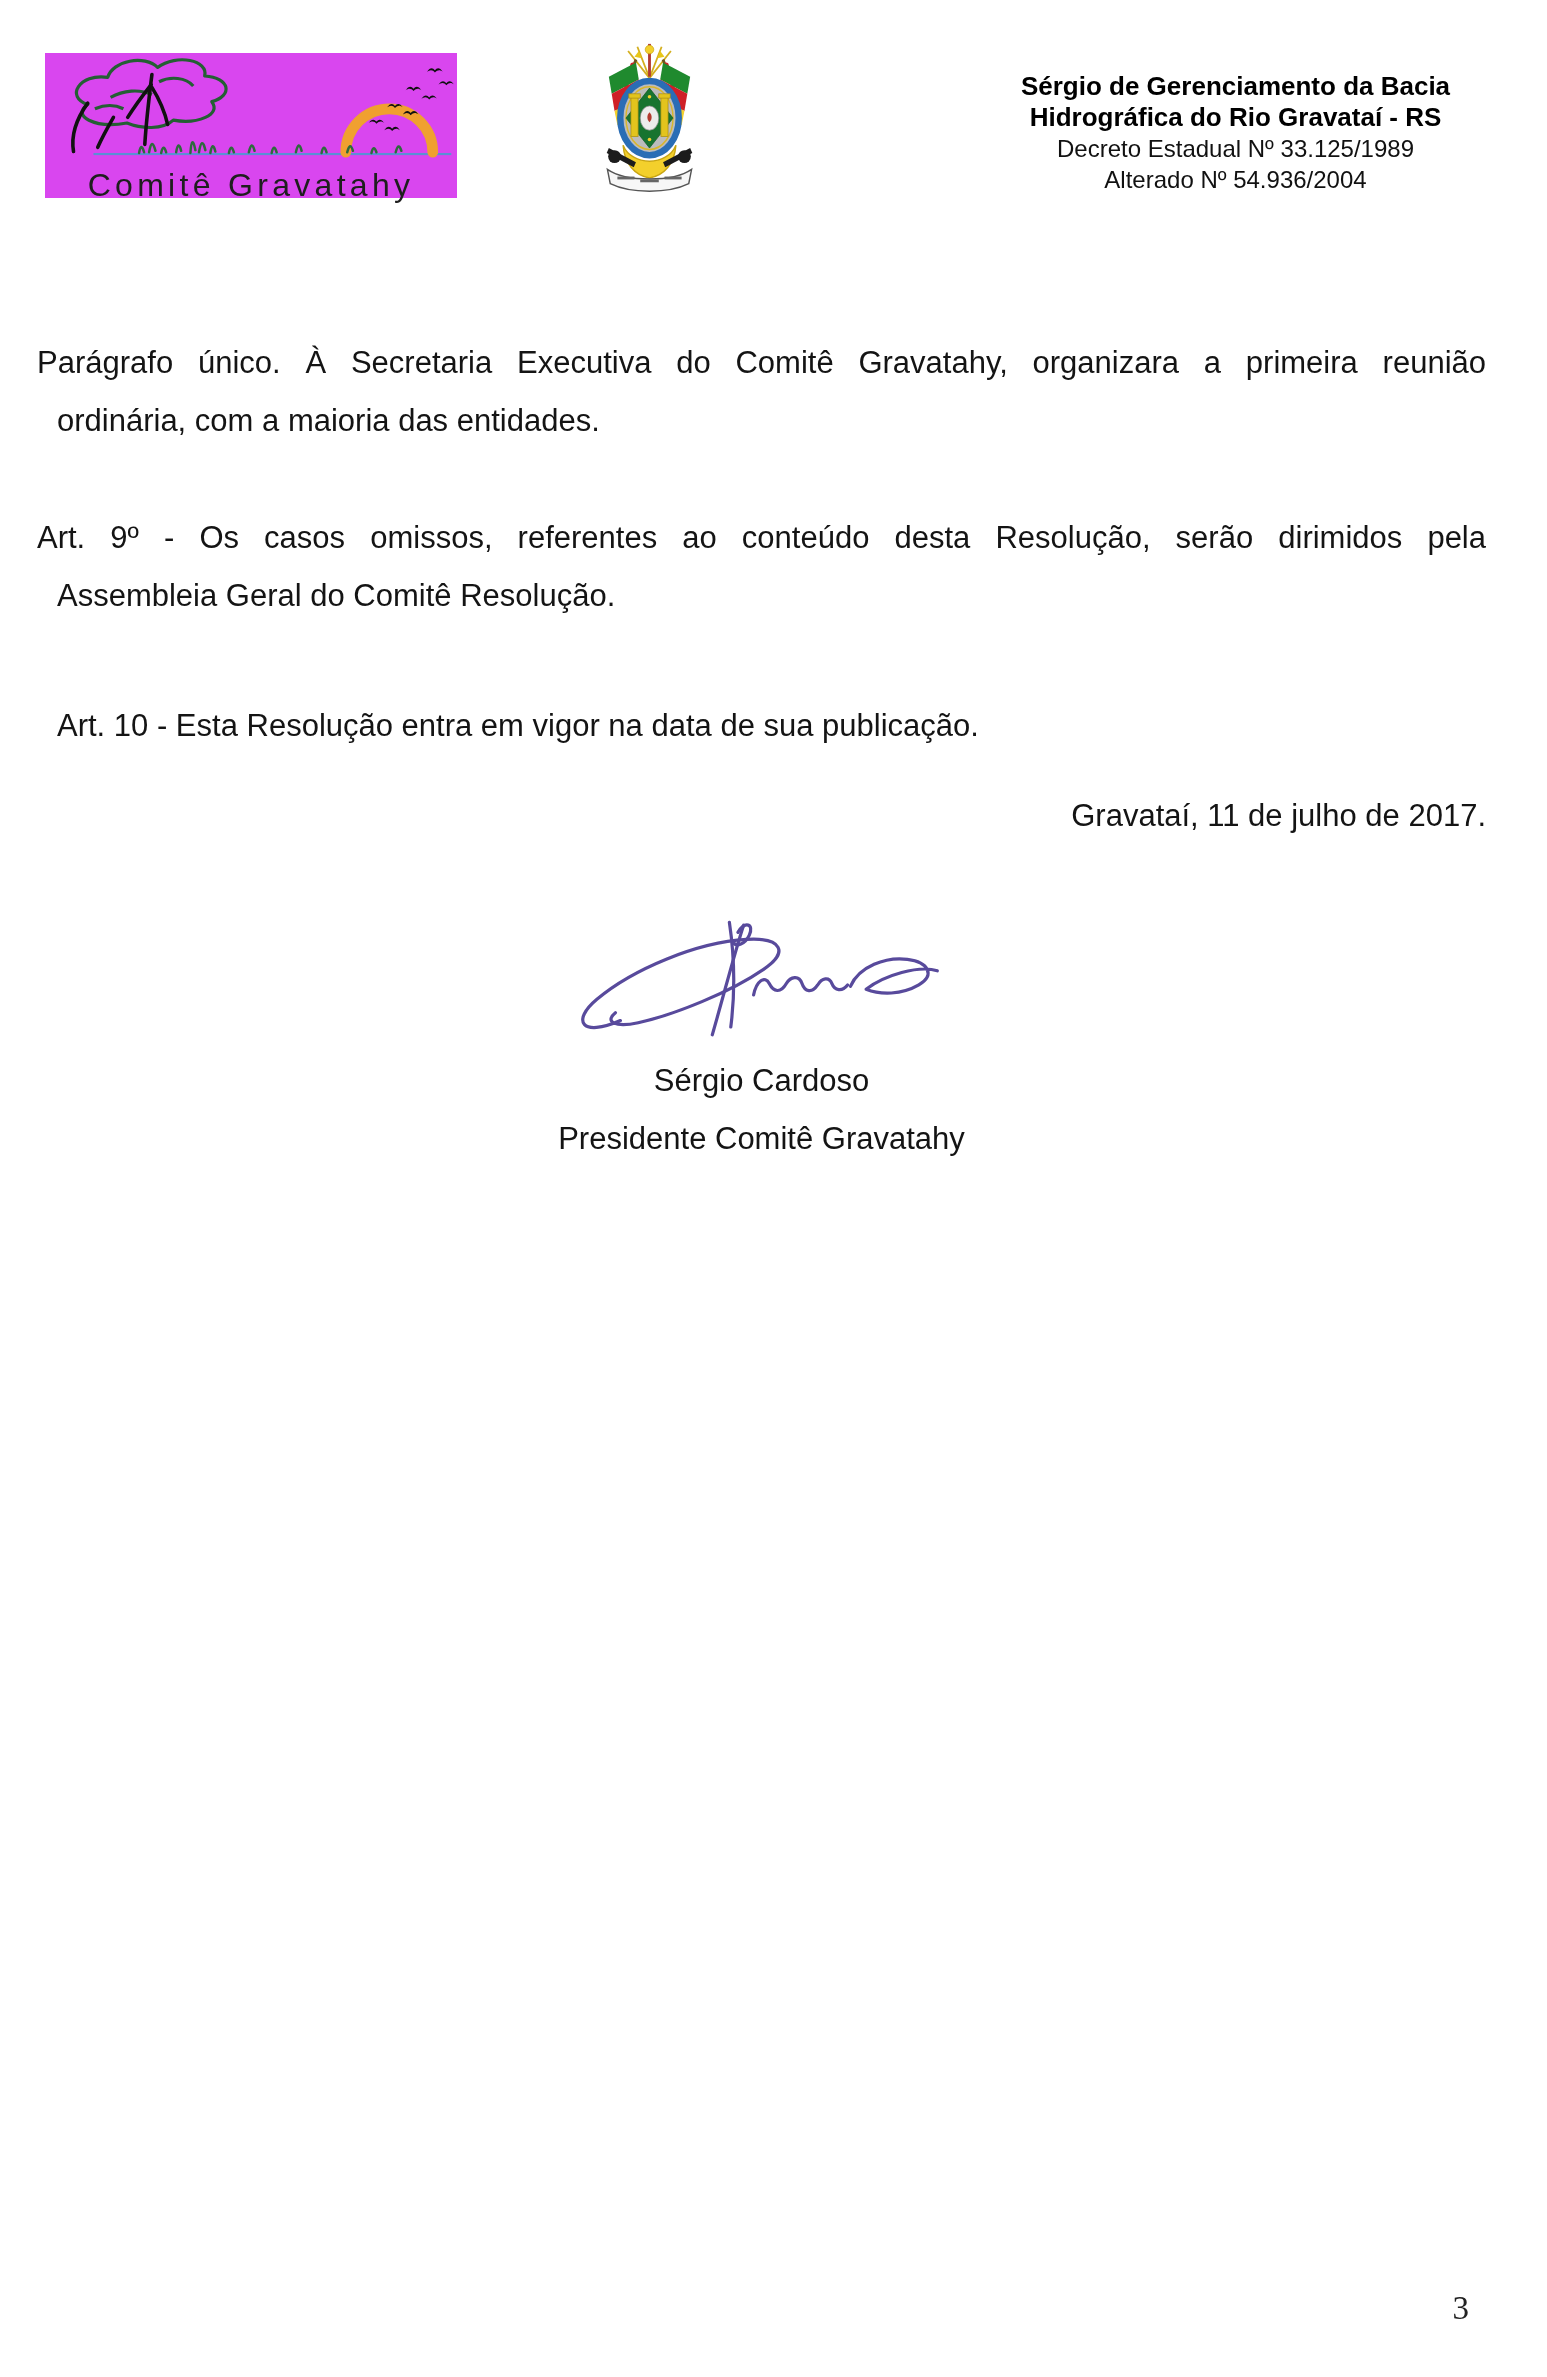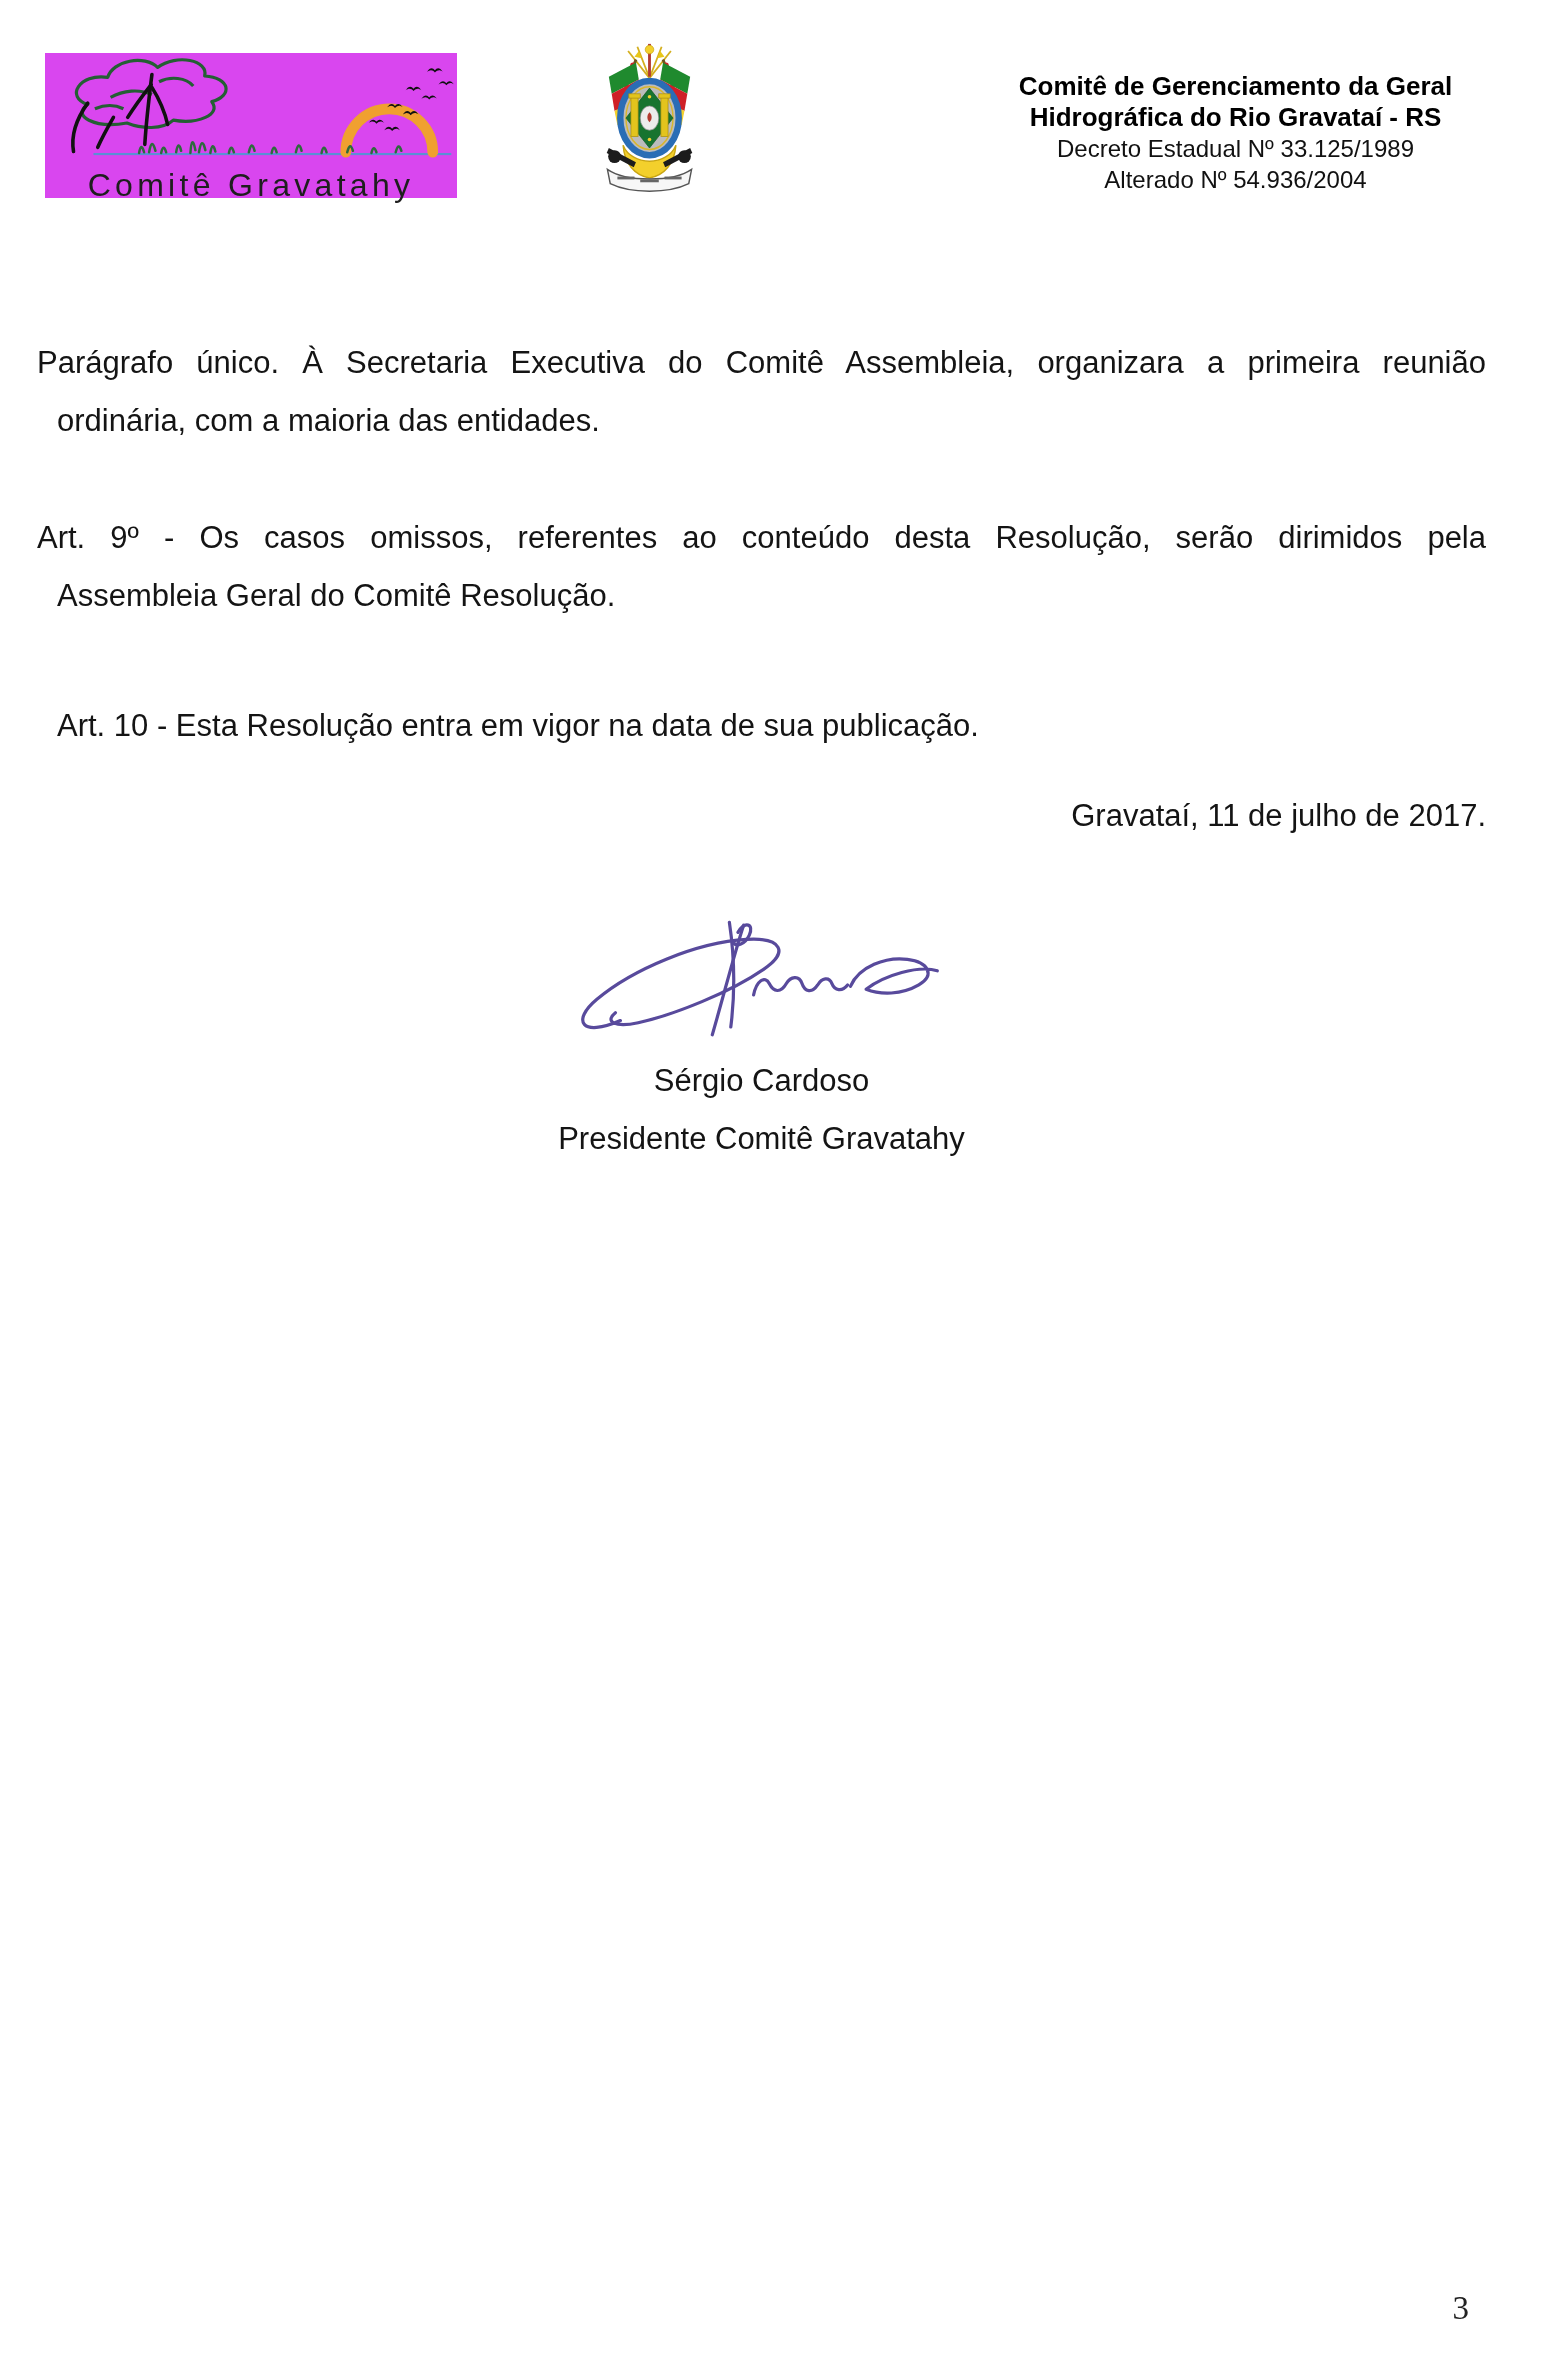--- a/index.html
+++ b/index.html
@@ -143,28 +143,28 @@
 
     <path d="M16,180 C42,198 108,198 134,180 L130,200 C102,214 48,214 20,200 Z" fill="#f7f7f7" stroke="#555" stroke-width="2"></path>
     <g fill="#666">
       <rect x="30" y="190" width="24" height="4"></rect>
         <rect x="62" y="194" width="26" height="4"></rect>
         <rect x="96" y="190" width="24" height="4"></rect>
     </g>
   </svg>
 
   <div class="org-block">
-    <div class="org-line-bold">Comitê de Gerenciamento da Geral</div>
+    <div class="org-line-bold">Sérgio de Gerenciamento da Bacia</div>
     <div class="org-line-bold">Hidrográfica do Rio Gravataí - RS</div>
     <div class="org-line">Decreto Estadual Nº 33.125/1989</div>
     <div class="org-line">Alterado Nº 54.936/2004</div>
   </div>
 
   <div class="para p1">
-    <span class="jline">Parágrafo único. À Secretaria Executiva do Comitê Assembleia, organizara a primeira reunião</span>
+    <span class="jline">Parágrafo único. À Secretaria Executiva do Comitê Gravatahy, organizara a primeira reunião</span>
     <span class="lline">ordinária, com a maioria das entidades.</span>
   </div>
 
   <div class="para p2">
     <span class="jline">Art. 9º - Os casos omissos, referentes ao conteúdo desta Resolução, serão dirimidos pela</span>
     <span class="lline">Assembleia Geral do Comitê Resolução.</span>
   </div>
 
   <div class="para p3">
     <span class="lline">Art. 10 - Esta Resolução entra em vigor na data de sua publicação.</span>

